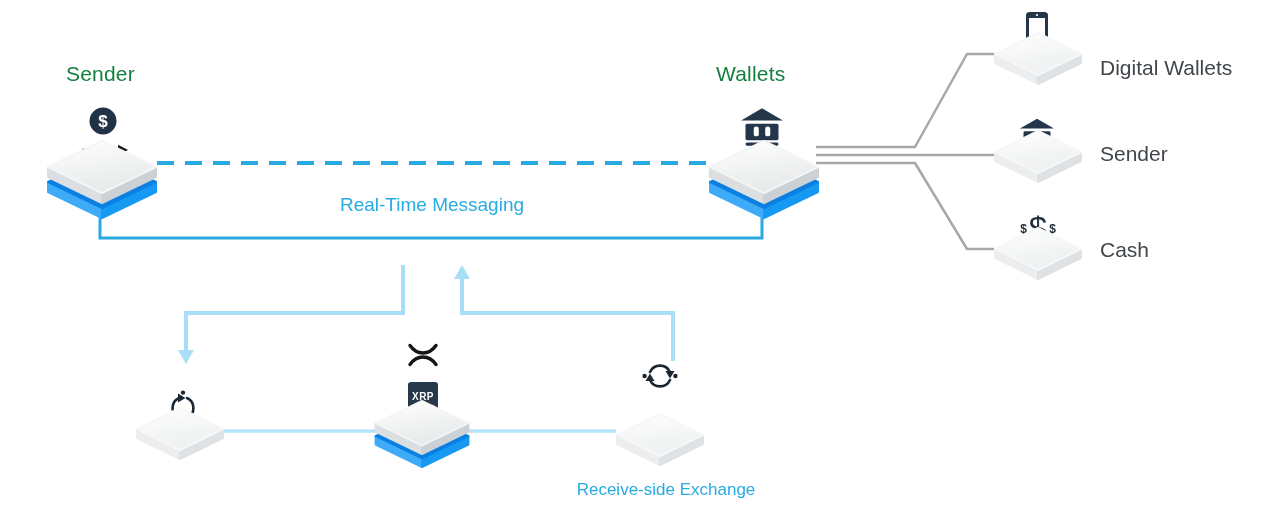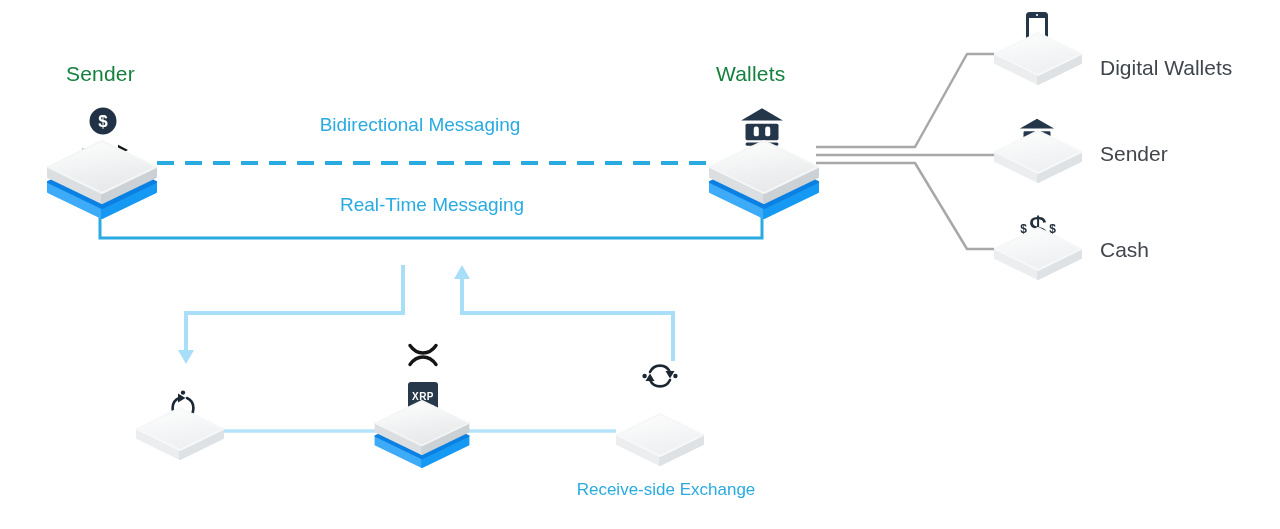--- a/index.html
+++ b/index.html
@@ -84,21 +84,20 @@
     <g stroke-linejoin="round">
       <polygon points="4,44 58,70 58,80 4,54" fill="#3dabf7" stroke="#3dabf7" stroke-width="2"></polygon>
       <polygon points="58,70 112,44 112,54 58,80" fill="#1699f2" stroke="#1699f2" stroke-width="2"></polygon>
       <polygon points="58,18 112,44 58,70 4,44" fill="#0b80e3" stroke="#0b80e3" stroke-width="2"></polygon>
       <polygon points="4,29 58,55 58,65 4,39" fill="#dcdfe1" stroke="#dcdfe1" stroke-width="2"></polygon>
       <polygon points="58,55 112,29 112,39 58,65" fill="#ccd1d5" stroke="#ccd1d5" stroke-width="2"></polygon>
       <polygon points="58,3 112,29 58,55 4,29" fill="url(#gradTopA)" stroke="#f4f5f5" stroke-width="2"></polygon>
     </g>
   </svg>
 
-  <div class="abs blue-label" style="left:310px;top:114px;">Bidirectional Messaging</div>
   <div class="abs blue-label" style="left:322px;top:194px;">Real-Time Messaging</div>
 
   <div class="abs node-label" style="left:716px;top:62px;">Wallets</div>
 
   <svg class="abs" style="left:740px;top:108px;" width="44" height="38" viewBox="0 0 40 34">
     <polygon points="20,0 39,11 1,11" fill="#24364a"></polygon>
     <rect x="5" y="14" width="30" height="15" rx="1.5" fill="#24364a"></rect>
     <rect x="12.5" y="16.5" width="4.6" height="9" rx="2" fill="#ffffff"></rect>
     <rect x="22.9" y="16.5" width="4.6" height="9" rx="2" fill="#ffffff"></rect>
     <rect x="5" y="31" width="30" height="3" rx="1.5" fill="#24364a"></rect>

